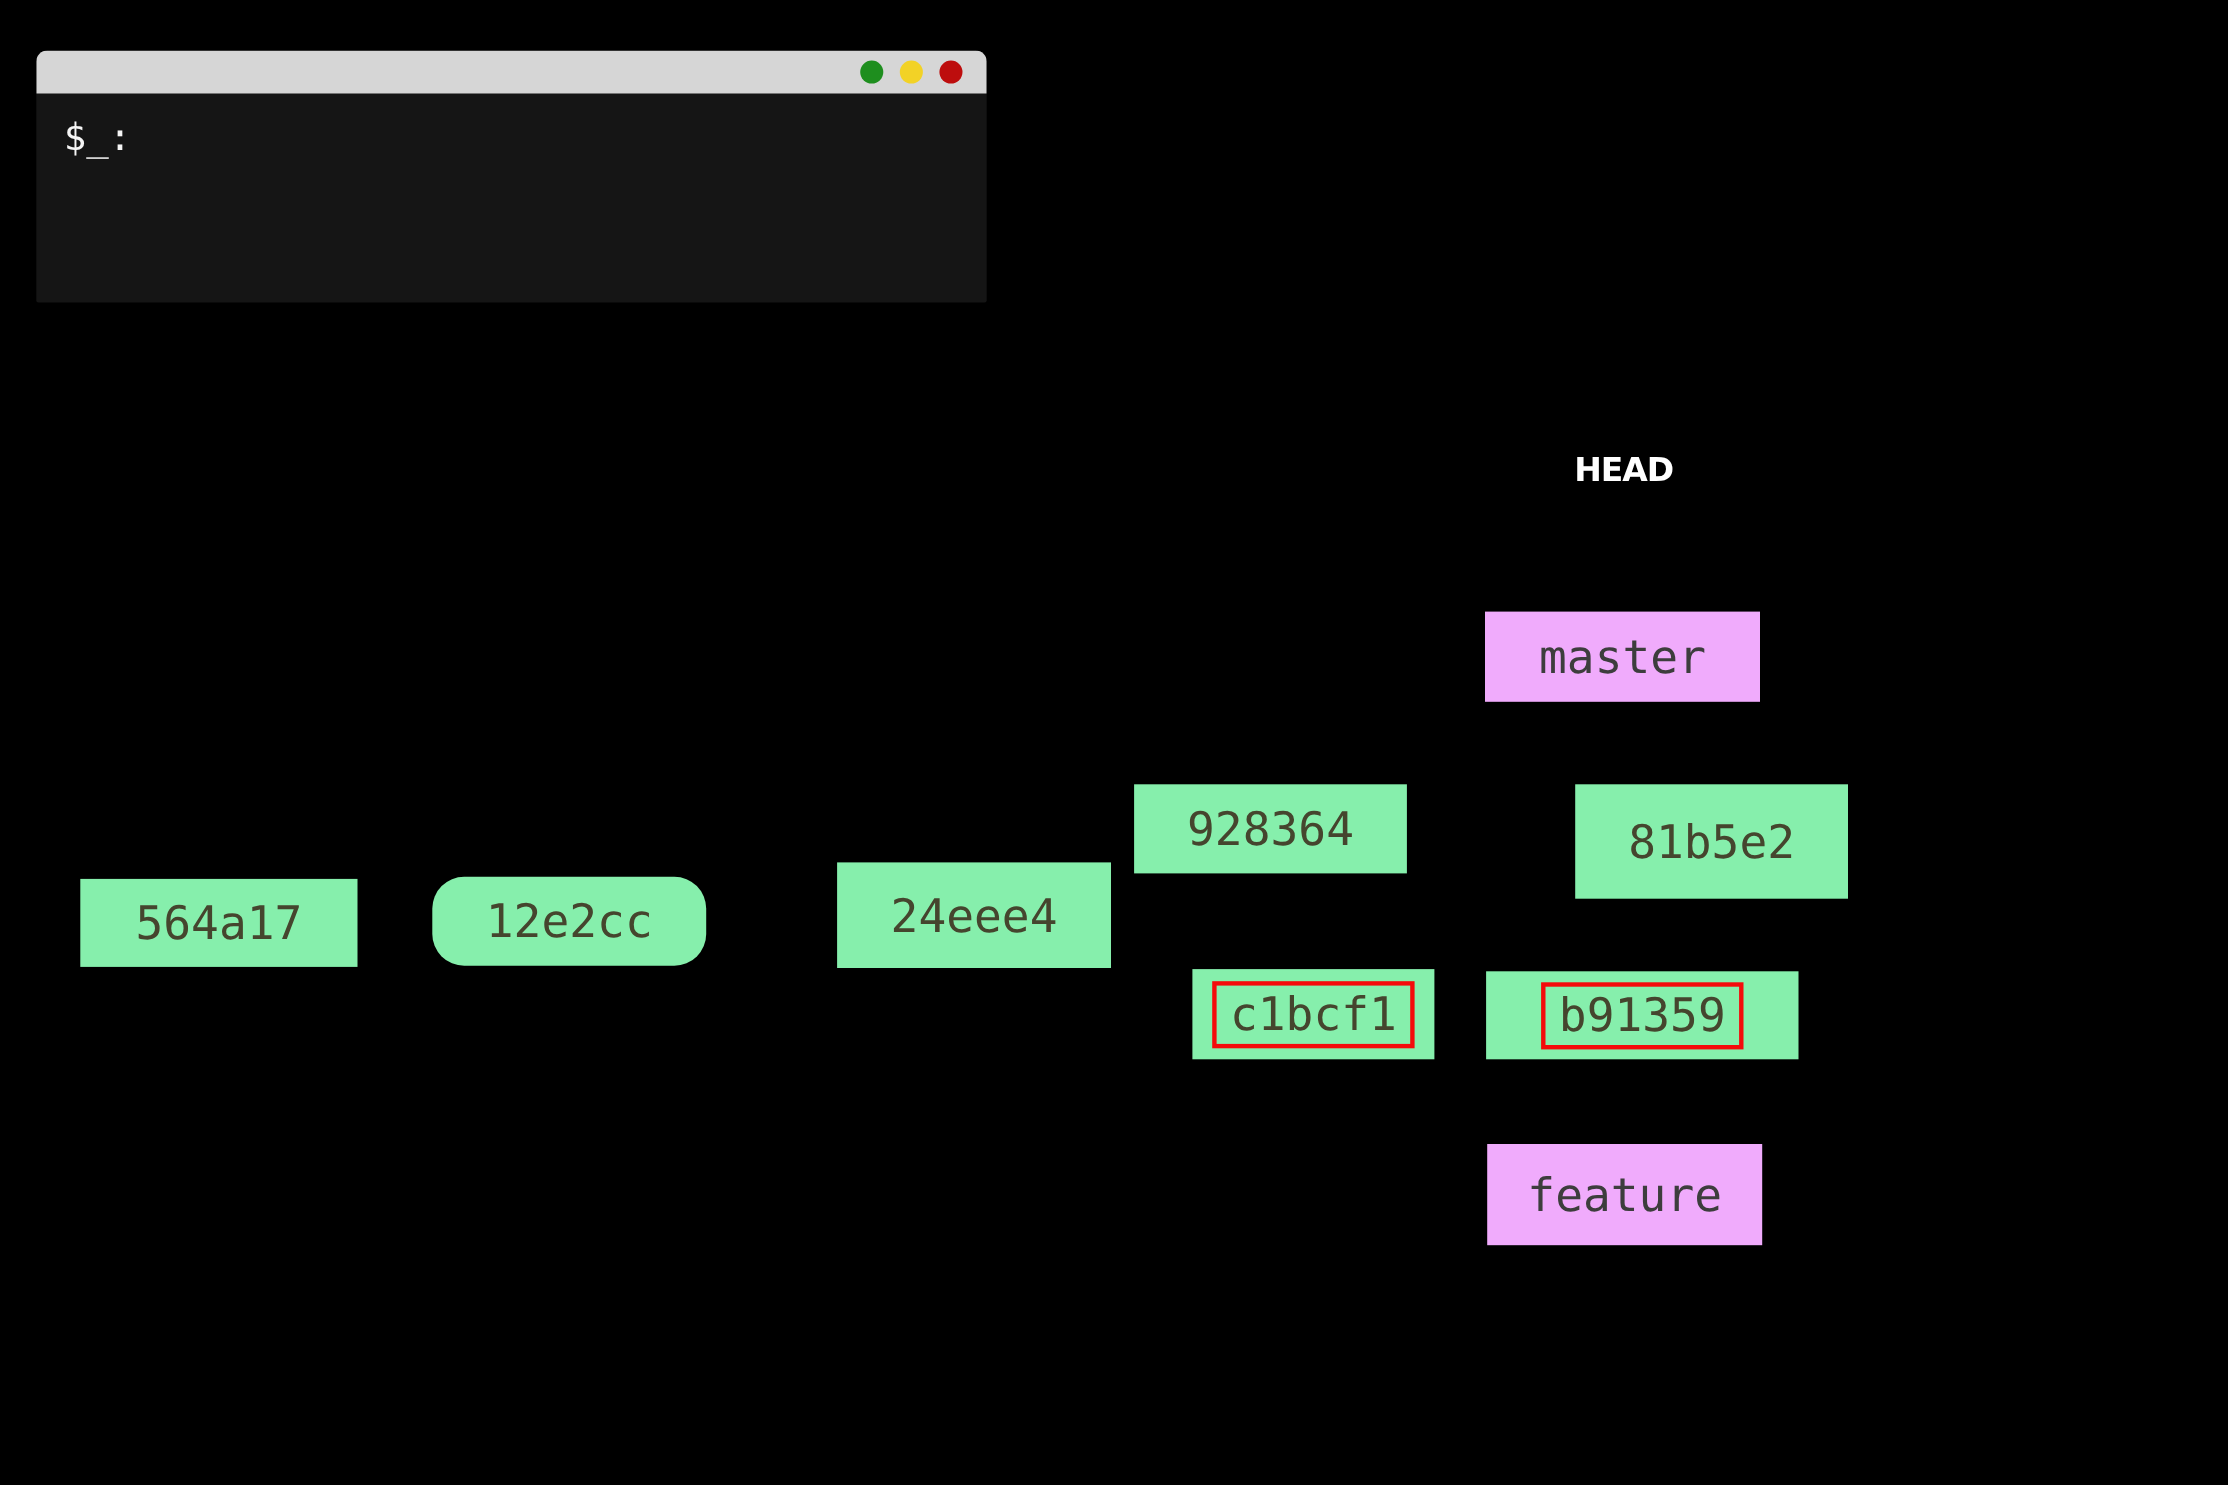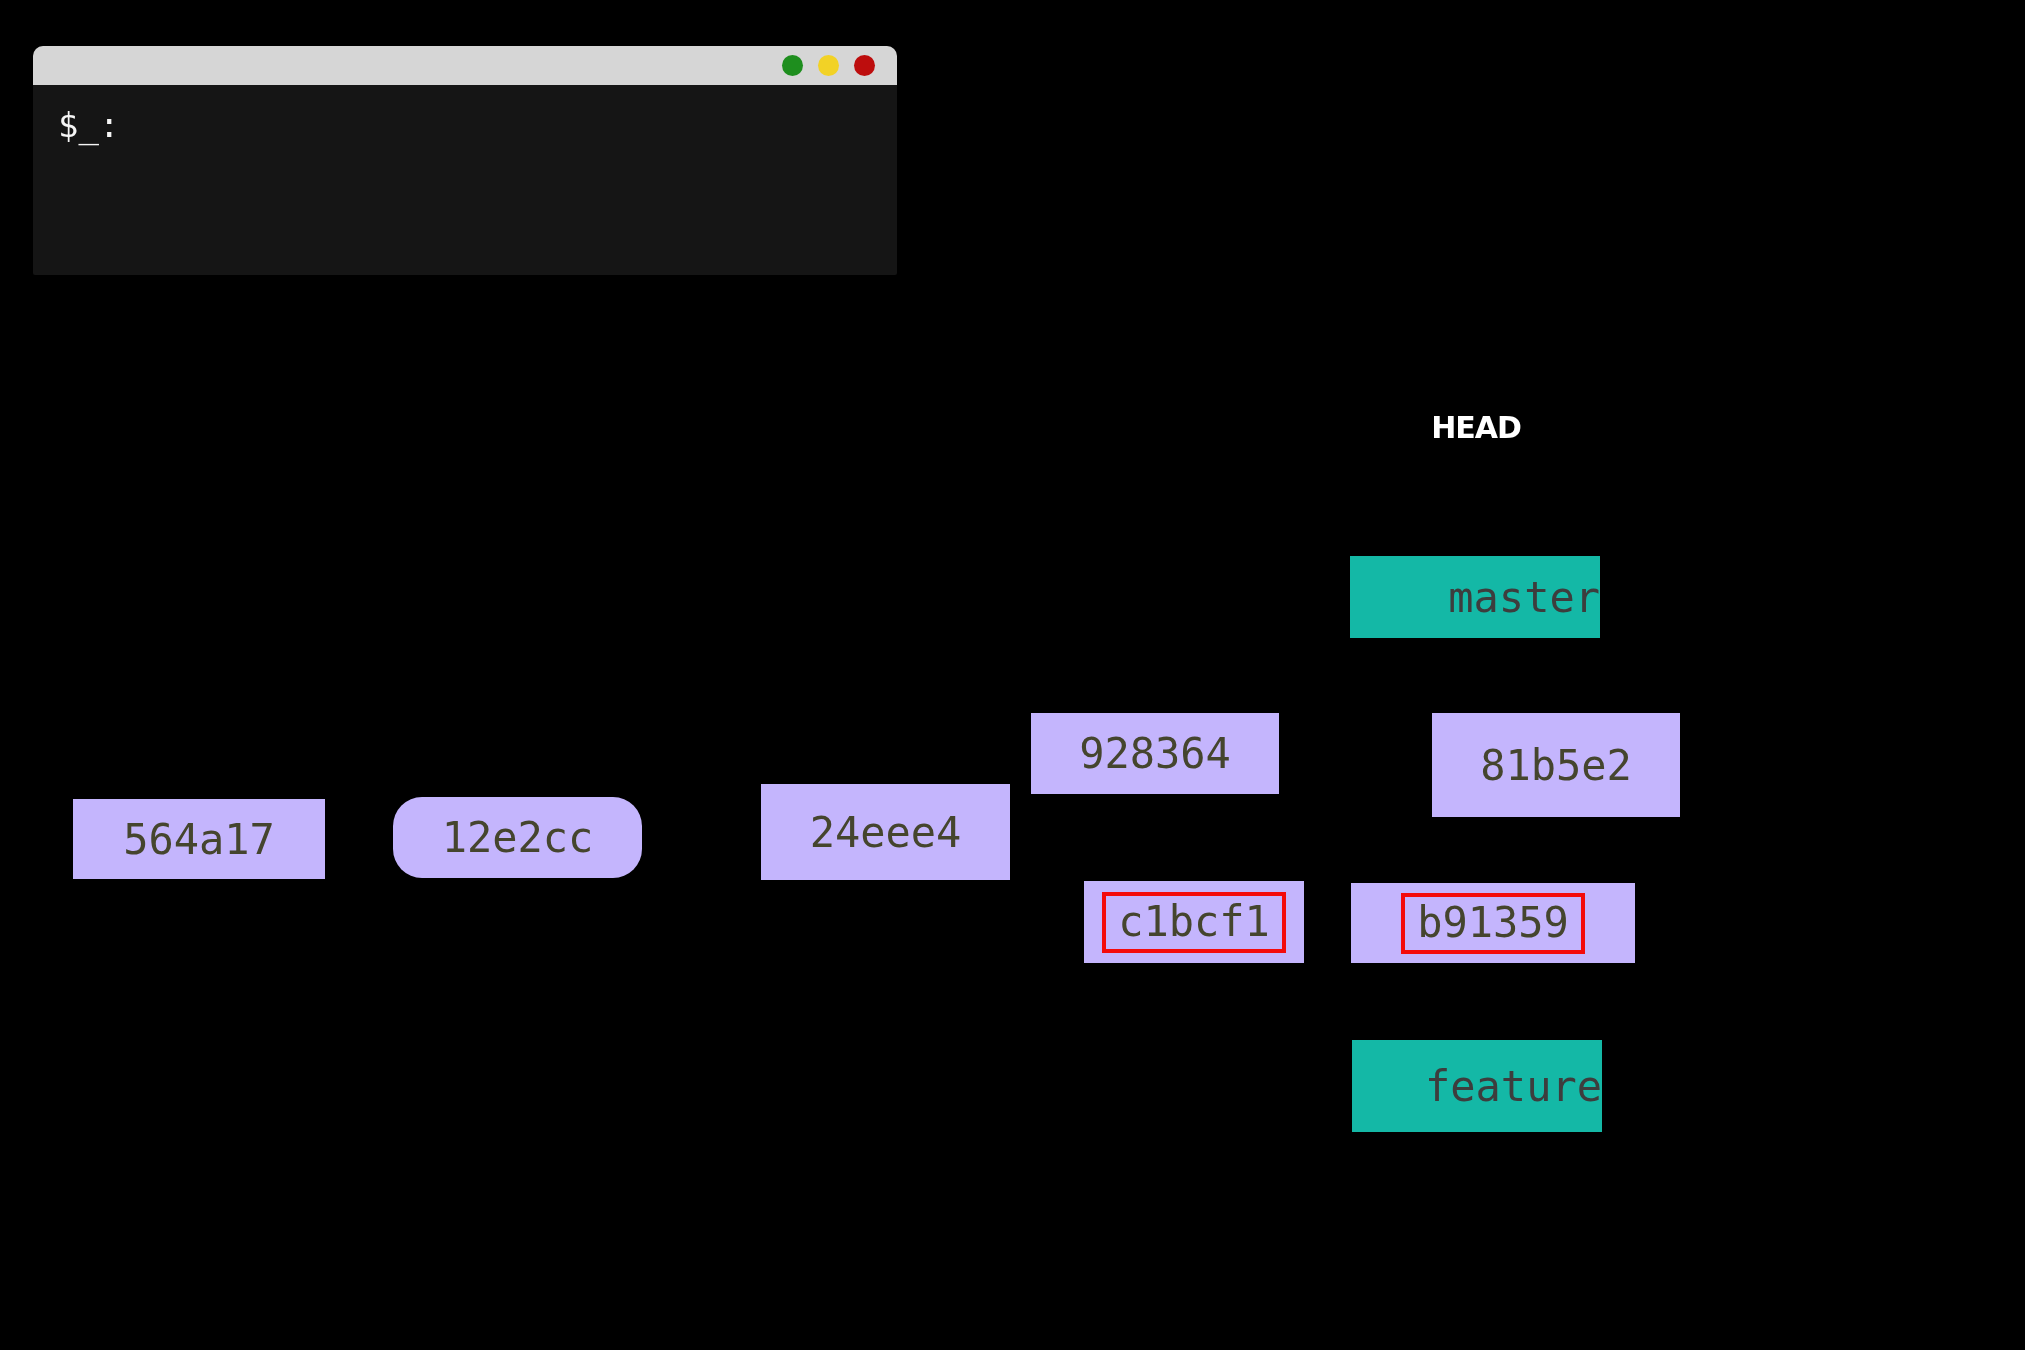--- a/index.html
+++ b/index.html
@@ -65,27 +65,26 @@
     letter-spacing: -1px;
   }
   .node {
     position: absolute;
     display: flex;
     align-items: center;
     justify-content: center;
     font-size: 42px;
   }
   .commit-node {
-    background: #c4b5fd;
+    background: #86efac;
     color: #45452e;
   }
   .branch-node {
-    background: #14b8a6;
+    background: #f0abfc;
     color: #3d3d3d;
-    justify-content: flex-end;
   }
   .plain-label {
     padding: 0;
     border: none;
   }
   .ring {
     border: 4px solid #f40b0b;
     padding: 1px 12px 3px 12px;
   }
 

